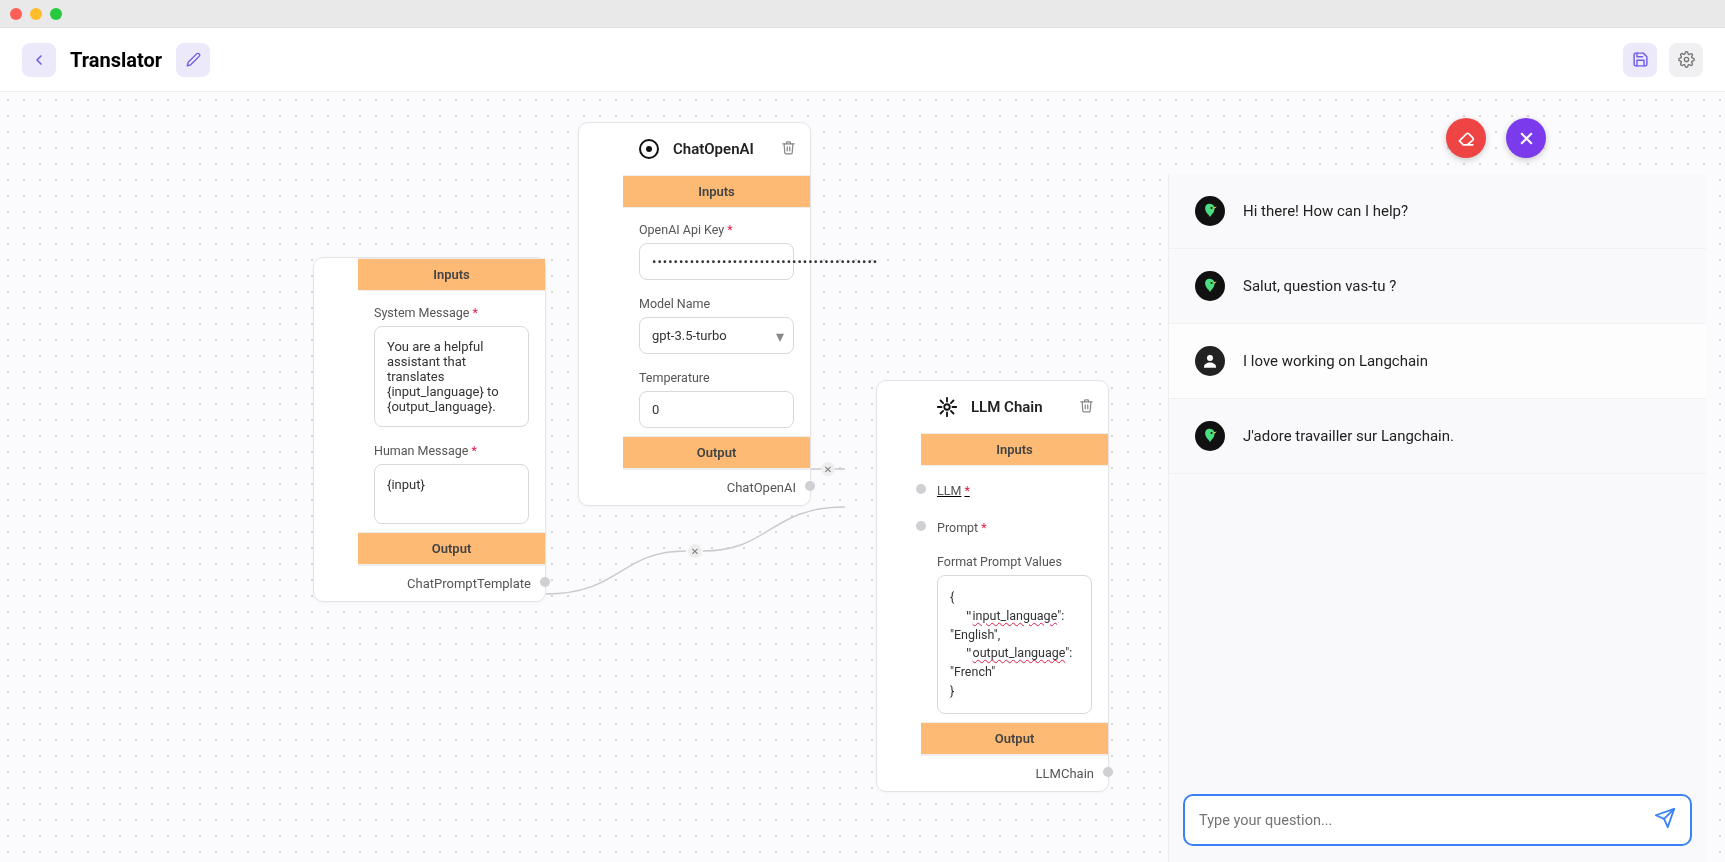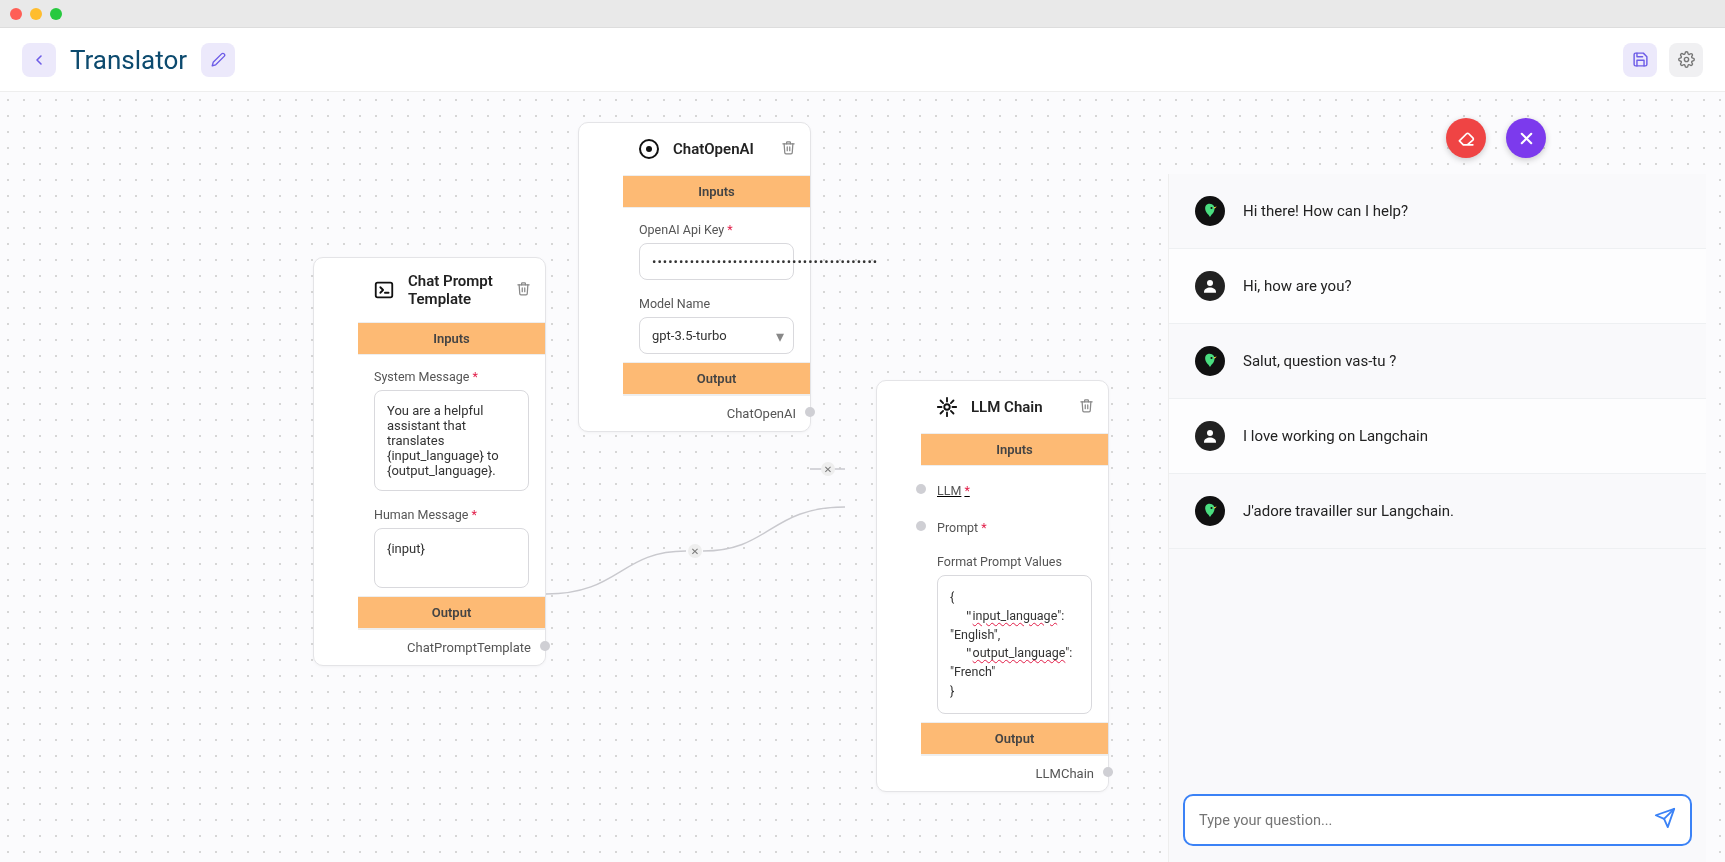--- a/index.html
+++ b/index.html
@@ -9,21 +9,21 @@
   .titlebar { height: 28px; background: #e9e9e9; border-bottom: 1px solid #ddd; display:flex; align-items:center; padding-left:10px; gap:8px;}
   .traffic-light { width:12px; height:12px; border-radius:50%; display:inline-block;}
   .tl-red{background:#ff5f56;} .tl-yellow{background:#ffbd2e;} .tl-green{background:#27c93f;}
 
   
   .topbar { height: 64px; display:flex; align-items:center; justify-content:space-between; padding:0 22px; border-bottom:1px solid #eee;}
   .topbar-left { display:flex; align-items:center; gap:14px;}
   .icon-btn { width:34px; height:34px; border-radius:8px; display:flex; align-items:center; justify-content:center; cursor:pointer; }
   .icon-btn.lavender { background:#ece9fb; color:#6d5ce7; }
   .icon-btn.grey { background:#f0f0f2; color:#777; }
-  .title { font-size:26px; font-weight:400; color:#0c4a6e; }
+  .title { font-size:20px; font-weight:700; color:#000000; }
   .topbar-right { display:flex; align-items:center; gap:12px;}
 
   
   .canvas { position:relative; width:100%; height:calc(862px - 28px - 64px); overflow:hidden;
     background-image: radial-gradient(#d6d6d6 1px, transparent 1px);
     background-size: 16px 16px;
     background-position: 0 0;
     background-color:#fbfbfd;
   }
 
@@ -124,38 +124,20 @@
     <path d="M 810 377 C 825 377 830 377 845 377"></path>
 
     <path d="M 546 502 C 620 502 620 459 686 459"></path>
     <path d="M 703 459 C 770 459 770 415 845 415"></path>
   </svg>
 
   <div class="port-close" style="left:821px; top:370px;">✕</div>
   <div class="port-close" style="left:688px; top:452px;">✕</div>
 
   <div class="node" style="left:313px; top:165px; width:233px;">
-    <div class="node-header">
-      <div class="node-icon">
-        <svg width="22" height="22" viewBox="0 0 24 24" fill="none" stroke="#111" stroke-width="2" stroke-linecap="round" stroke-linejoin="round">
-            <rect x="3" y="4" width="18" height="16" rx="2"></rect>
-            <polyline points="8 9 11 12 8 15"></polyline>
-            <line x1="13" y1="15" x2="17" y2="15"></line>
-          </svg>
-      </div>
-      <div class="node-title">Chat Prompt Template</div>
-      <div class="trash">
-        <svg width="15" height="15" viewBox="0 0 24 24" fill="none" stroke="currentColor" stroke-width="2" stroke-linecap="round" stroke-linejoin="round">
-            <polyline points="3 6 5 6 21 6"></polyline>
-            <path d="M19 6l-1 14a2 2 0 0 1-2 2H8a2 2 0 0 1-2-2L5 6"></path>
-            <path d="M10 11v6M14 11v6"></path>
-            <path d="M9 6V4a1 1 0 0 1 1-1h4a1 1 0 0 1 1 1v2"></path>
-          </svg>
-      </div>
-    </div>
     <div class="section-header">Inputs</div>
     <div class="node-body">
       <div>
         <span class="field-label"><span>System Message</span><span class="req">*</span></span>
         <div class="textarea-box" style="min-height:64px;">You are a helpful assistant that translates {input_language} to {output_language}.</div>
       </div>
       <div>
         <span class="field-label"><span>Human Message</span><span class="req">*</span></span>
         <div class="textarea-box" style="min-height:60px;">{input}</div>
       </div>
@@ -190,20 +172,24 @@
       <div>
         <span class="field-label"><span>OpenAI Api Key</span><span class="req">*</span></span>
         <div class="input-box" style="letter-spacing:1px;">••••••••••••••••••••••••••••••••••••••••••</div>
       </div>
       <div>
         <span class="field-label">Model Name</span>
         <div class="input-row select-box">
           <div class="input-box">gpt-3.5-turbo</div>
           <span class="chev">▾</span>
         </div>
+      </div>
+      <div>
+        <span class="field-label">Temperature</span>
+        <div class="input-box">0</div>
       </div>
     </div>
     <div class="section-header">Output</div>
     <div class="node-footer">ChatOpenAI</div>
     <div class="port" style="right:-5px; bottom:14px;"></div>
   </div>
 
   <div class="node" style="left:876px; top:288px; width:233px;">
     <div class="node-header">
       <div class="node-icon">
@@ -266,29 +252,20 @@
       <div class="chat-row">
         <div class="avatar bot">
           <svg viewBox="0 0 24 24">
               <path fill="#4ade80" d="M7 4c3-3 8-2 10 1 2 3 1 9-3 12l-2 3-2-3c-4-3-6-10-3-13z"></path>
               <circle cx="14" cy="8" r="1.4" fill="#111"></circle>
               <path fill="#fde047" d="M17 7l4-1-3 3z"></path>
             </svg>
         </div>
         <div class="chat-text">Hi there! How can I help?</div>
       </div>
-      <div class="chat-row alt">
-        <div class="avatar">
-          <svg viewBox="0 0 24 24" fill="#fff">
-              <circle cx="12" cy="8" r="4"></circle>
-              <path d="M4 20c0-4 4-6 8-6s8 2 8 6v1H4z"></path>
-            </svg>
-        </div>
-        <div class="chat-text">Hi, how are you?</div>
-      </div>
       <div class="chat-row">
         <div class="avatar bot">
           <svg viewBox="0 0 24 24">
               <path fill="#4ade80" d="M7 4c3-3 8-2 10 1 2 3 1 9-3 12l-2 3-2-3c-4-3-6-10-3-13z"></path>
               <circle cx="14" cy="8" r="1.4" fill="#111"></circle>
               <path fill="#fde047" d="M17 7l4-1-3 3z"></path>
             </svg>
         </div>
         <div class="chat-text">Salut, question vas-tu ?</div>
       </div>

